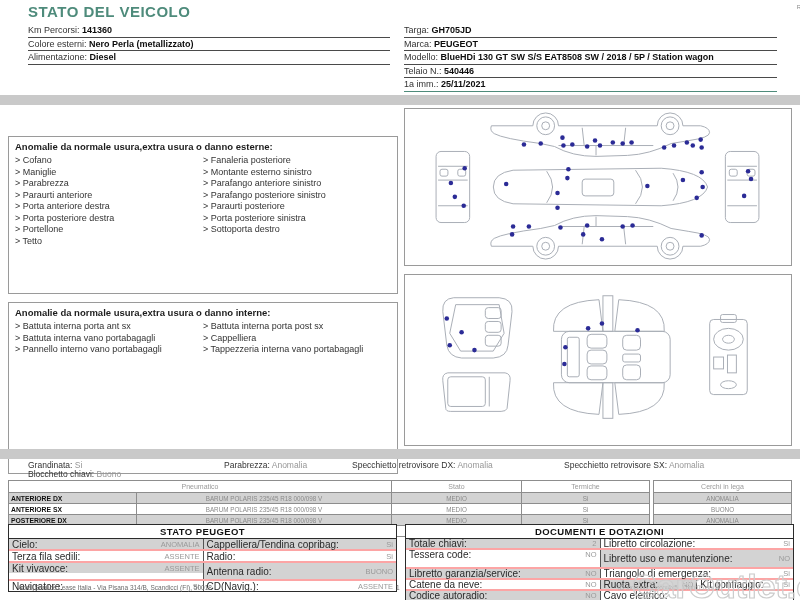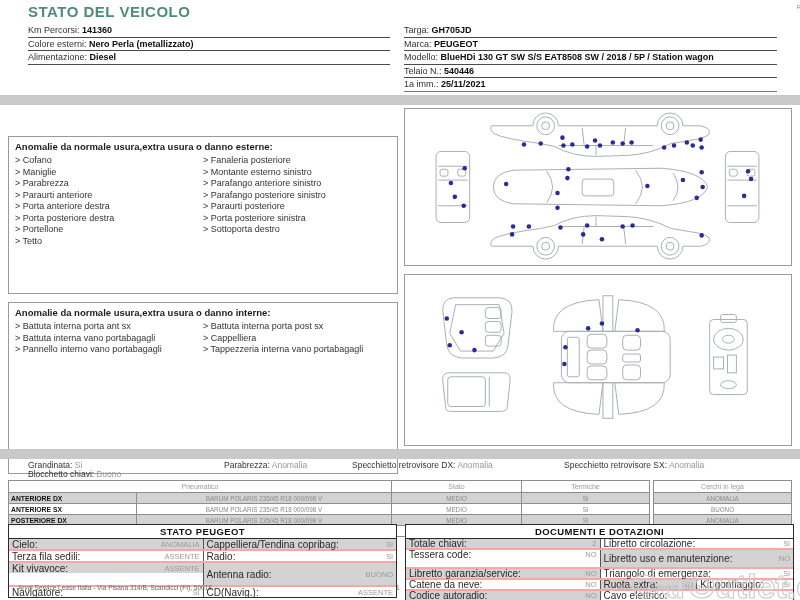--- a/index.html
+++ b/index.html
@@ -350,21 +350,21 @@
           <div class="bcell" style="width: 50%; height: 10px;">
             <span class="lab">Radio:</span>
             <span class="val">Si</span>
           </div>
         </div>
         <div class="brow">
           <div class="bcell sh" style="width: 50%; height: 10px;">
             <span class="lab">Kit vivavoce:</span>
             <span class="val">ASSENTE</span>
           </div>
-          <div class="bcell sh" style="width: 50%; height: 22px;">
+          <div class="bcell sh" style="width: 50%; height: 16px;">
             <span class="lab">Antenna radio:</span>
             <span class="val">BUONO</span>
           </div>
         </div>
         <div class="brow">
           <div class="bcell" style="width: 50%; height: 10px;">
             <span class="lab">Navigatore:</span>
             <span class="val">Si</span>
           </div>
           <div class="bcell" style="width: 50%; height: 10px;">

